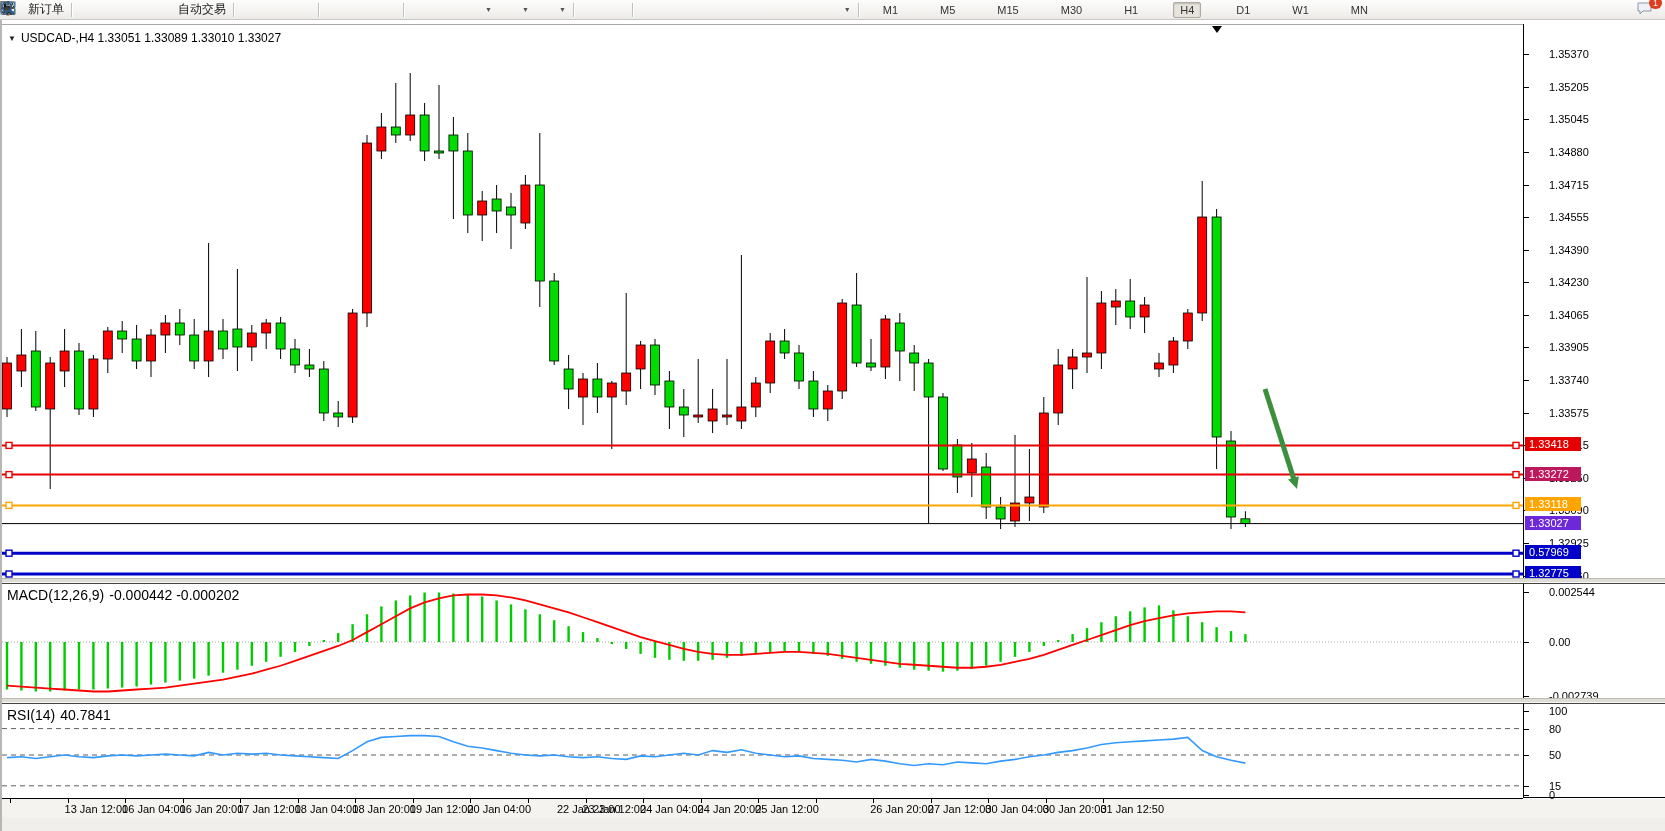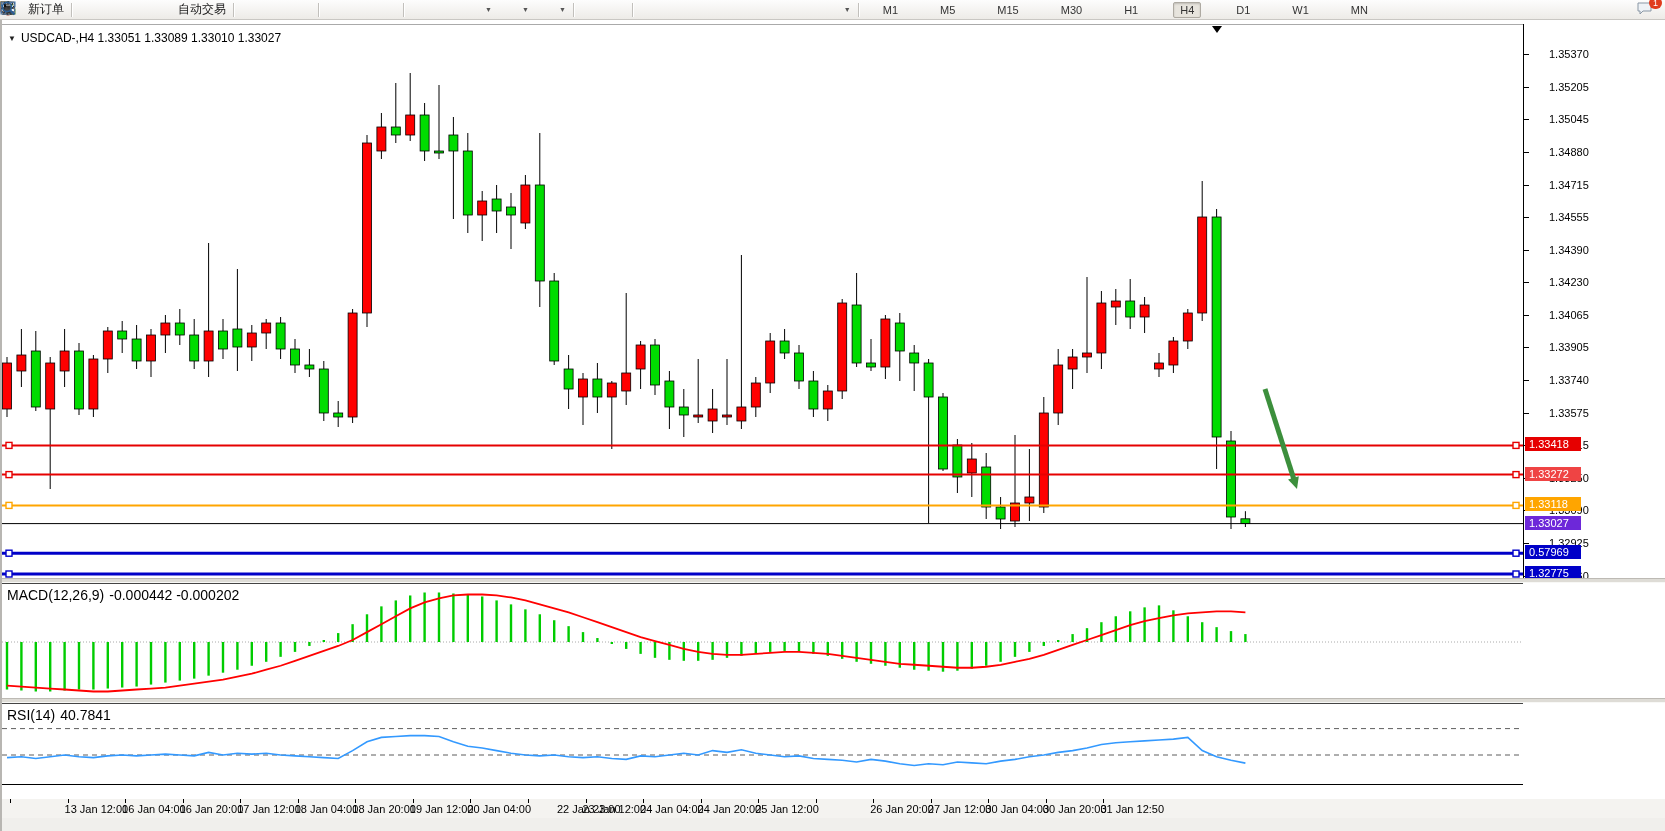--- a/index.html
+++ b/index.html
@@ -17,21 +17,21 @@
   .tf-btn.active{background:#e7e4dd;border:1px solid #aeaaa2;box-shadow:inset 0 1px 2px rgba(0,0,0,.18);}
   #tb-right{margin-left:auto;display:flex;align-items:center;gap:8px;padding-right:10px;}
   #chat-wrap{position:relative;}
   #chat-badge{position:absolute;top:-4px;right:-7px;background:#e03c1e;color:#fff;
     border-radius:7px;min-width:13px;height:12px;font-size:9px;line-height:12px;text-align:center;padding:0 2px;}
   #chart-window{position:absolute;top:20px;left:0;width:1665px;height:811px;background:#ffffff;
     border-left:2px solid #b8b6b2;}
   .pane{position:absolute;left:0;background:#ffffff;overflow:hidden;}
   #main-pane{top:4px;width:1521px;height:554px;border-top:1px solid #aaa;}
   #macd-pane{top:563px;width:1521px;height:115px;border-top:1px solid #444;}
-  #rsi-pane{top:683px;width:1521px;height:82px;border-top:1px solid #444;border-bottom:1px solid #000;}
+  #rsi-pane{top:683px;width:1521px;height:96px;border-top:1px solid #444;border-bottom:1px solid #000;}
   .axis-col{position:absolute;left:1521px;width:142px;background:#fff;border-left:1px solid #000;}
   #price-axis{top:4px;height:554px;}
   #macd-axis{top:563px;height:115px;border-top:1px solid #444;}
   #rsi-axis{top:683px;height:95px;border-top:1px solid #444;border-bottom:1px solid #000;}
   .splitter{position:absolute;left:0;width:1665px;height:5px;background:#dedcd6;
     border-top:1px solid #bdbab4;border-bottom:1px solid #f8f8f6;}
   #split1{top:558px;} #split2{top:678px;}
   .tick-label{position:absolute;left:9px;font-size:11px;color:#000;white-space:nowrap;margin-left:16px;}
   .tick-mark{position:absolute;left:0;width:5px;height:1px;background:#000;}
   .price-badge{position:absolute;left:1px;height:14px;min-width:56px;padding:1px 4px 0 4px;
@@ -708,21 +708,21 @@
       <div class="tick-label" style="top: 415px;">1.33415</div>
       <div class="tick-mark" style="top: 454px;"></div>
       <div class="tick-label" style="top: 448px;">1.33250</div>
       <div class="tick-mark" style="top: 486px;"></div>
       <div class="tick-label" style="top: 480px;">1.33090</div>
       <div class="tick-mark" style="top: 519px;"></div>
       <div class="tick-label" style="top: 513px;">1.32925</div>
       <div class="tick-mark" style="top: 552px;"></div>
       <div class="tick-label" style="top: 546px;">1.32760</div>
       <div class="price-badge" style="top: 413px; background: rgb(230, 0, 0);">1.33418</div>
-      <div class="price-badge" style="top: 443px; background: #ef4444;">1.33272</div>
+      <div class="price-badge" style="top: 443px; background: #be185d;">1.33272</div>
       <div class="price-badge" style="top: 473px; background: rgb(255, 165, 0);">1.33118</div>
       <div class="price-badge" style="top: 492px; background: #6d28d9;">1.33027</div>
       <div class="price-badge" style="top: 521px; background: rgb(0, 0, 200);">0.57969</div>
       <div class="price-badge" style="top: 542px; background: rgb(0, 0, 200);">1.32775</div>
     </div>
 
   <div id="split1" class="splitter"></div>
 
   <div id="macd-pane" class="pane">
     <svg id="macd-svg" width="1521" height="115">
@@ -814,35 +814,55 @@
         <line x1="1214.6000000000001" y1="58" x2="1214.6000000000001" y2="43.15" stroke="#00cc00" stroke-width="2.4"></line>
         <line x1="1229" y1="58" x2="1229" y2="47.11" stroke="#00cc00" stroke-width="2.4"></line>
         <line x1="1243.4" y1="58" x2="1243.4" y2="50.08" stroke="#00cc00" stroke-width="2.4"></line>
         <polyline points="5,101.56 19.4,102.55 33.8,103.53999999999999 48.2,104.53 62.6,105.52 77,106.50999999999999 91.4,107.5 105.8,107.5 120.2,106.50999999999999 134.6,105.52 149,104.53 163.4,103.53999999999999 177.8,101.56 192.20000000000002,99.58 206.6,97.6 221,95.62 235.4,92.65 249.8,89.68 264.2,85.72 278.6,81.75999999999999 293,76.81 307.40000000000003,71.86 321.8,66.91 336.2,61.96 350.6,56.02 365,48.1 379.40000000000003,40.18 393.8,32.260000000000005 408.2,24.340000000000003 422.6,18.4 437,14.439999999999998 451.40000000000003,11.469999999999999 465.8,10.480000000000004 480.2,10.480000000000004 494.6,11.469999999999999 509,13.450000000000003 523.4,16.42 537.8000000000001,20.380000000000003 552.2,24.340000000000003 566.6,28.3 581,33.25 595.4,38.2 609.8000000000001,43.15 624.2,48.1 638.6,53.05 653,57.01 667.4,60.97 681.8000000000001,64.93 696.2,67.9 710.6,69.88 725,70.87 739.4,70.87 753.8000000000001,69.88 768.2,68.89 782.6,67.9 797,67.9 811.4,68.89 825.8000000000001,69.88 840.2,71.86 854.6,73.84 869,75.82 883.4,77.8 897.8000000000001,79.78 912.2,80.77 926.6,81.75999999999999 941,82.75 955.4,83.74 969.8000000000001,83.74 984.2,82.75 998.6,80.77 1013,77.8 1027.4,74.83 1041.8,70.87 1056.2,65.92 1070.6000000000001,60.97 1085,56.02 1099.4,51.07 1113.8,46.120000000000005 1128.2,41.17 1142.6000000000001,37.21 1157,34.24 1171.4,31.27 1185.8,29.290000000000003 1200.2,28.3 1214.6000000000001,27.310000000000002 1229,27.310000000000002 1243.4,28.3" fill="none" stroke="#ff0000" stroke-width="1.8"></polyline>
       </svg>
     <div class="ind-label">
       <span>MACD(12,26,9)</span>
       <span>-0.000442 -0.000202</span>
     </div>
   </div>
+  <div id="macd-axis" class="axis-col">
+      <div class="tick-mark" style="top: 8px;"></div>
+      <div class="tick-label" style="top: 2px;">0.002544</div>
+      <div class="tick-mark" style="top: 58px;"></div>
+      <div class="tick-label" style="top: 52px;">0.00</div>
+      <div class="tick-mark" style="top: 112px;"></div>
+      <div class="tick-label" style="top: 106px;">-0.002739</div>
+    </div>
 
   <div id="split2" class="splitter"></div>
 
   <div id="rsi-pane" class="pane">
     <svg id="rsi-svg" width="1521" height="95">
         <line x1="0" y1="24.599999999999994" x2="1521" y2="24.599999999999994" stroke="#333" stroke-width="0.8" stroke-dasharray="5,4"></line>
         <line x1="0" y1="51" x2="1521" y2="51" stroke="#333" stroke-width="0.8" stroke-dasharray="5,4"></line>
         <line x1="0" y1="81.8" x2="1521" y2="81.8" stroke="#333" stroke-width="0.8" stroke-dasharray="5,4"></line>
         <polyline points="5,53.64 19.4,52.76 33.8,54.52 48.2,52.76 62.6,51 77,52.76 91.4,53.64 105.8,51.88 120.2,51 134.6,51.88 149,51 163.4,50.12 177.8,51 192.20000000000002,51.88 206.6,48.36 221,51 235.4,49.24 249.8,50.12 264.2,49.24 278.6,51 293,51.88 307.40000000000003,52.76 321.8,53.64 336.2,54.52 350.6,46.6 365,37.8 379.40000000000003,33.4 393.8,32.52 408.2,31.64 422.6,31.64 437,32.52 451.40000000000003,37.8 465.8,42.2 480.2,43.96 494.6,46.6 509,49.24 523.4,51 537.8000000000001,51.88 552.2,51 566.6,52.76 581,53.64 595.4,52.76 609.8000000000001,54.52 624.2,55.4 638.6,51.88 653,52.76 667.4,51 681.8000000000001,49.24 696.2,51 710.6,46.6 725,48.36 739.4,45.72 753.8000000000001,49.24 768.2,51 782.6,52.76 797,51.88 811.4,54.52 825.8000000000001,55.4 840.2,56.28 854.6,58.04 869,55.4 883.4,57.16 897.8000000000001,59.8 912.2,61.56 926.6,59.8 941,60.68 955.4,58.04 969.8000000000001,58.92 984.2,59.8 998.6,57.16 1013,55.4 1027.4,52.76 1041.8,51 1056.2,48.36 1070.6000000000001,46.6 1085,43.96 1099.4,40.44 1113.8,38.68 1128.2,37.8 1142.6000000000001,36.92 1157,36.04 1171.4,35.16 1185.8,33.4 1200.2,46.6 1214.6000000000001,52.76 1229,56.28 1243.4,59.1136" fill="none" stroke="#3399ff" stroke-width="1.6"></polyline>
       </svg>
     <div class="ind-label">
       <span>RSI(14)</span>
       <span>40.7841</span>
     </div>
   </div>
+  <div id="rsi-axis" class="axis-col">
+      <div class="tick-mark" style="top: 7px;"></div>
+      <div class="tick-label" style="top: 1px;">100</div>
+      <div class="tick-mark" style="top: 25px;"></div>
+      <div class="tick-label" style="top: 19px;">80</div>
+      <div class="tick-mark" style="top: 51px;"></div>
+      <div class="tick-label" style="top: 45px;">50</div>
+      <div class="tick-mark" style="top: 82px;"></div>
+      <div class="tick-label" style="top: 76px;">15</div>
+      <div class="tick-mark" style="top: 91px;"></div>
+      <div class="tick-label" style="top: 85px;">0</div>
+    </div>
 
   <div id="time-axis">
       <div class="time-tick" style="left: 8px;"></div>
       <div class="time-label" style="left: 5px; margin-top: 28px;">12 Jan 2023</div>
       <div class="time-tick" style="left: 65.55px;"></div>
       <div class="time-label" style="left: 62.55px;">13 Jan 12:00</div>
       <div class="time-tick" style="left: 123.1px;"></div>
       <div class="time-label" style="left: 120.1px;">16 Jan 04:00</div>
       <div class="time-tick" style="left: 180.65px;"></div>
       <div class="time-label" style="left: 177.65px;">16 Jan 20:00</div>

